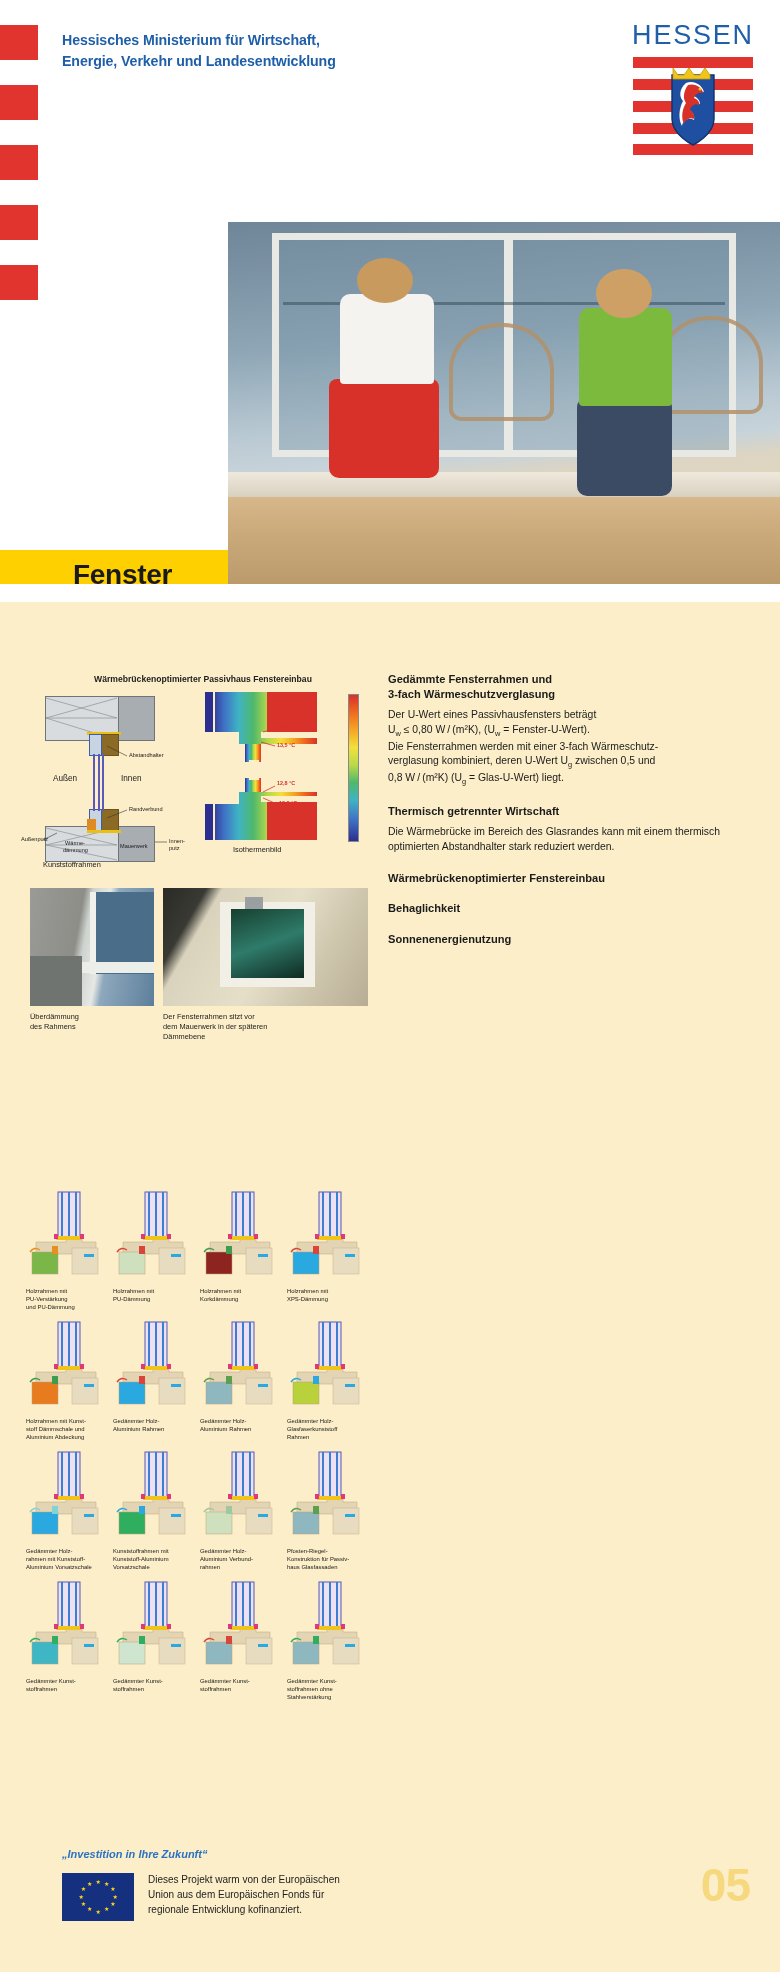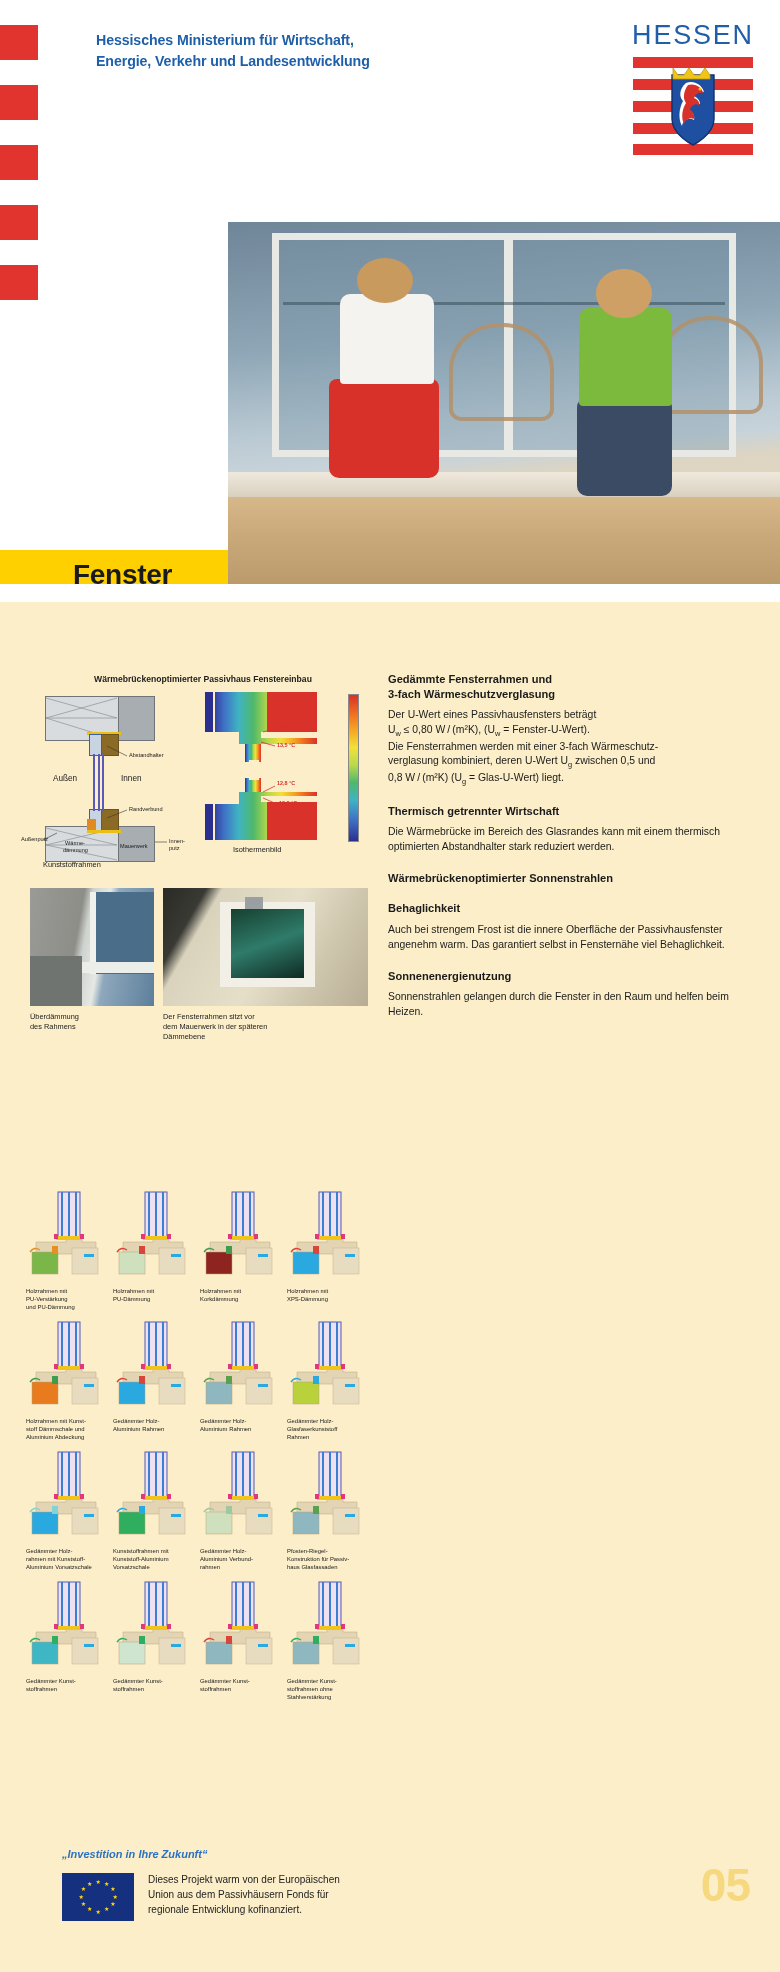--- a/index.html
+++ b/index.html
@@ -13,21 +13,20 @@
   .page { position: relative; width: 780px; height: 1972px; background: #ffffff; }
 
   
   .header { position: absolute; left: 0; top: 0; width: 780px; height: 215px; background: #ffffff; }
   .red-ticks { position: absolute; left: 0; top: 25px; width: 38px; }
   .red-tick { width: 38px; height: 35px; background: #e2342e; margin-bottom: 25px; }
   .ministry-title {
     position: absolute; left: 62px; top: 30px; width: 420px;
     color: #1f5fa9; font-size: 14.2px; font-weight: bold; line-height: 1.45;
     letter-spacing: -0.1px;
-    margin-left: 34px;
   }
   .hessen-logo { position: absolute; right: 22px; top: 20px; width: 130px; text-align: center; }
   .hessen-word {
     color: #1f5fa9; font-size: 27px; font-weight: normal; letter-spacing: 1.8px;
     font-family: "Liberation Sans", sans-serif;
   }
   .hessen-flag { position: relative; width: 120px; height: 98px; margin: 6px auto 0; }
   .hessen-flag .stripe { position: absolute; left: 0; width: 120px; height: 11px; background: #e2342e; }
   .coat { position: absolute; left: 37px; top: 8px; width: 46px; height: 82px; }
 
@@ -694,44 +693,42 @@
           </div>
         </div>
       </div>
     </div>
 
   <div class="right-col" id="right-col">
       <div class="rc-h">Gedämmte Fensterrahmen und<br>3-fach Wärmeschutzverglasung</div>
       <div class="rc-p">Der U-Wert eines Passivhausfensters beträgt<br>U<sub>w</sub> ≤ 0,80 W / (m²K), (U<sub>w</sub> = Fenster-U-Wert).<br>Die Fensterrahmen werden mit einer 3-fach Wärmeschutz-<br>verglasung kombiniert, deren U-Wert U<sub>g</sub> zwischen 0,5 und<br>0,8 W / (m²K) (U<sub>g</sub> = Glas-U-Wert) liegt.</div>
       <div class="rc-h">Thermisch getrennter Wirtschaft</div>
       <div class="rc-p">Die Wärmebrücke im Bereich des Glasrandes kann mit einem thermisch optimierten Abstandhalter stark reduziert werden.</div>
-      <div class="rc-h">Wärmebrückenoptimierter Sonnenstrahlen</div>
+      <div class="rc-h">Wärmebrückenoptimierter Fenstereinbau</div>
       <div class="rc-h">Behaglichkeit</div>
-      <div class="rc-p">Auch bei strengem Frost ist die innere Oberfläche der Passivhausfenster angenehm warm. Das garantiert selbst in Fensternähe viel Behaglichkeit.</div>
       <div class="rc-h">Sonnenenergienutzung</div>
-      <div class="rc-p">Sonnenstrahlen gelangen durch die Fenster in den Raum und helfen beim Heizen.</div>
     </div>
 
   <div class="footer">
     <div class="invest">„Investition in Ihre Zukunft“</div>
     <div class="eu-flag" id="eu-flag">
         <div class="eu-star" style="left: 33.5px; top: 6.5px;">★</div>
         <div class="eu-star" style="left: 42px; top: 8.50962px;">★</div>
         <div class="eu-star" style="left: 48.2224px; top: 14px;">★</div>
         <div class="eu-star" style="left: 50.5px; top: 21.5px;">★</div>
         <div class="eu-star" style="left: 48.2224px; top: 29px;">★</div>
         <div class="eu-star" style="left: 42px; top: 34.4904px;">★</div>
         <div class="eu-star" style="left: 33.5px; top: 36.5px;">★</div>
         <div class="eu-star" style="left: 25px; top: 34.4904px;">★</div>
         <div class="eu-star" style="left: 18.7776px; top: 29px;">★</div>
         <div class="eu-star" style="left: 16.5px; top: 21.5px;">★</div>
         <div class="eu-star" style="left: 18.7776px; top: 14px;">★</div>
         <div class="eu-star" style="left: 25px; top: 8.50962px;">★</div>
       </div>
     <div class="eu-text">
       <div>Dieses Projekt warm von der Europäischen</div>
-      <div>Union aus dem Passivhäusern Fonds für</div>
+      <div>Union aus dem Europäischen Fonds für</div>
       <div>regionale Entwicklung kofinanziert.</div>
     </div>
     <div class="page-num">05</div>
   </div>
 
 </div>
 
 </body></html>

